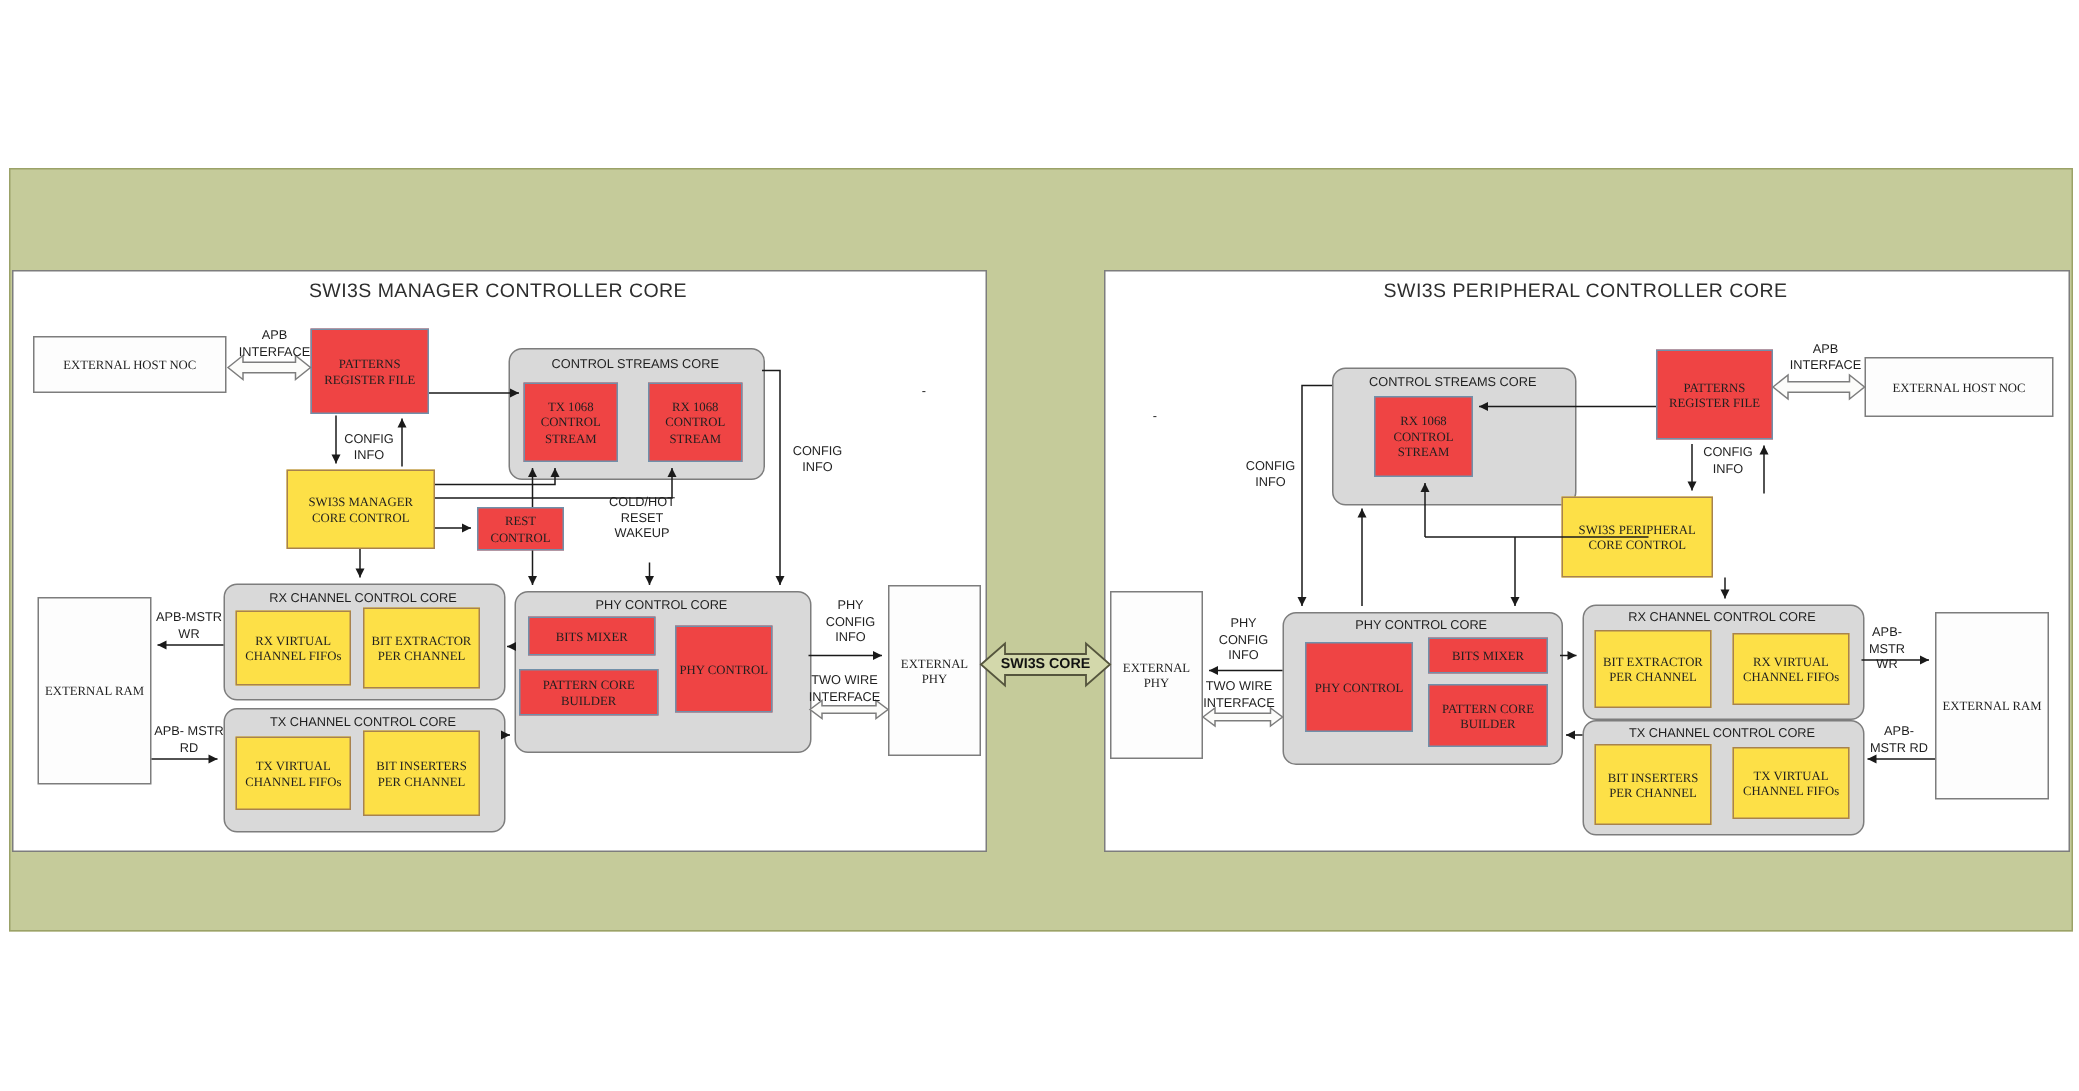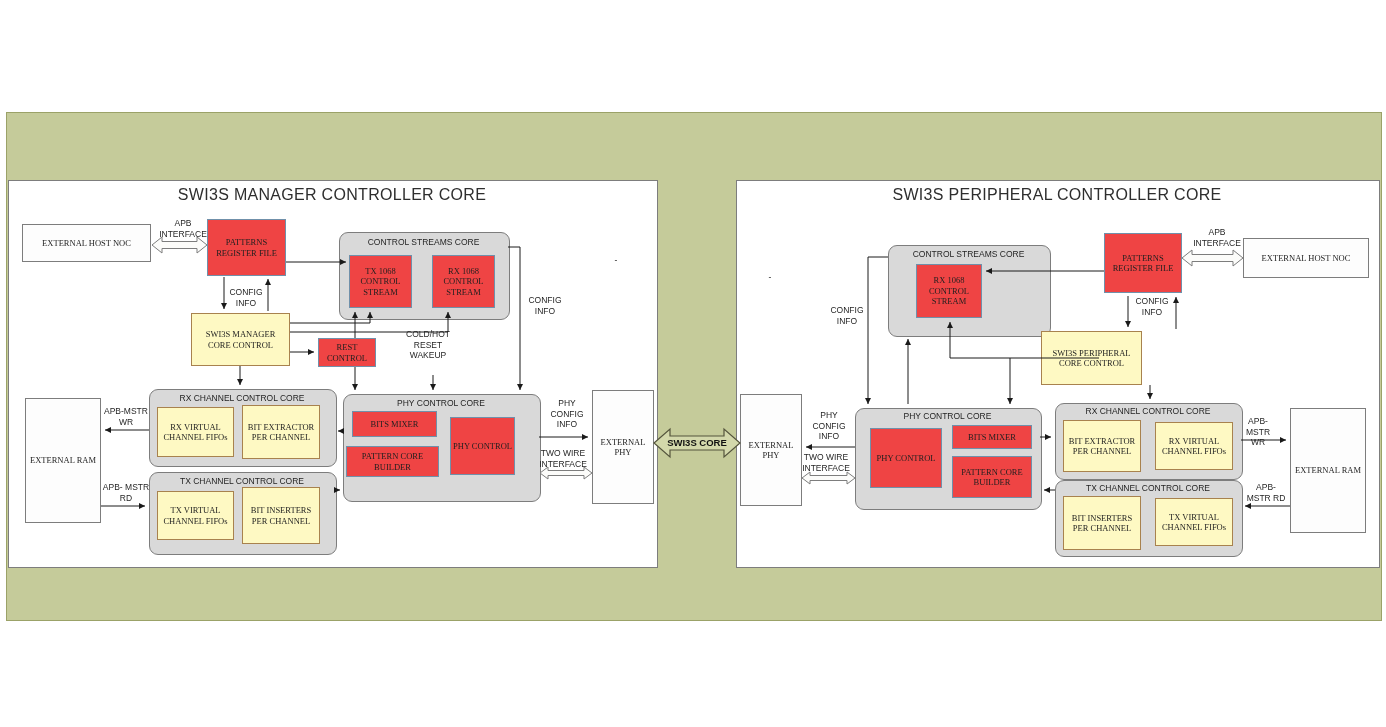--- a/index.html
+++ b/index.html
@@ -1,25 +1,25 @@
 <!DOCTYPE html>
 <html><head>
 <meta charset="utf-8">
 <style>
   html,body{margin:0;padding:0;background:#ffffff;}
   .canvas{position:relative;width:1386px;height:727px;background:#ffffff;overflow:hidden;
           font-family:"Liberation Sans",sans-serif;color:#1f1f1f;}
   .bg{position:absolute;left:6px;top:112px;width:1374px;height:507px;
       background:#c5cb9a;border:1px solid #9ba268;z-index:0;}
   .panel{position:absolute;background:#ffffff;border:1px solid #7d7d7d;z-index:1;}
-  .title{position:absolute;text-align:center;font-size:16px;letter-spacing:.3px;color:#2e2e2e;z-index:3;}
+  .title{position:absolute;text-align:center;font-size:13px;letter-spacing:.3px;color:#2e2e2e;z-index:3;}
   .box{position:absolute;display:flex;align-items:center;justify-content:center;text-align:center;
        box-sizing:border-box;font-size:8.5px;line-height:1.22;padding:1px 2px;z-index:3;font-family:Liberation Serif, serif;}
   .blue{background:#ef4444;border:1px solid #7090aa;}
-  .orange{background:#fef9c3;border:1px solid #a8824e;}
+  .orange{background:#fde047;border:1px solid #a8824e;}
   .plain{background:#fdfdfd;border:1px solid #7d7d7d;}
   .container{position:absolute;background:#d9d9d9;border:1px solid #7d7d7d;border-radius:9px;z-index:2;}
   .clabel{position:absolute;text-align:center;font-size:8.5px;z-index:3;}
   .lbl{position:absolute;text-align:center;font-size:8.5px;line-height:1.25;z-index:12;}
   .linklabel{position:absolute;text-align:center;font-weight:bold;font-size:9.5px;z-index:12;color:#111;}
   svg.wires{position:absolute;left:0;top:0;z-index:8;pointer-events:none;}
 </style>
 </head>
 <body>
 

